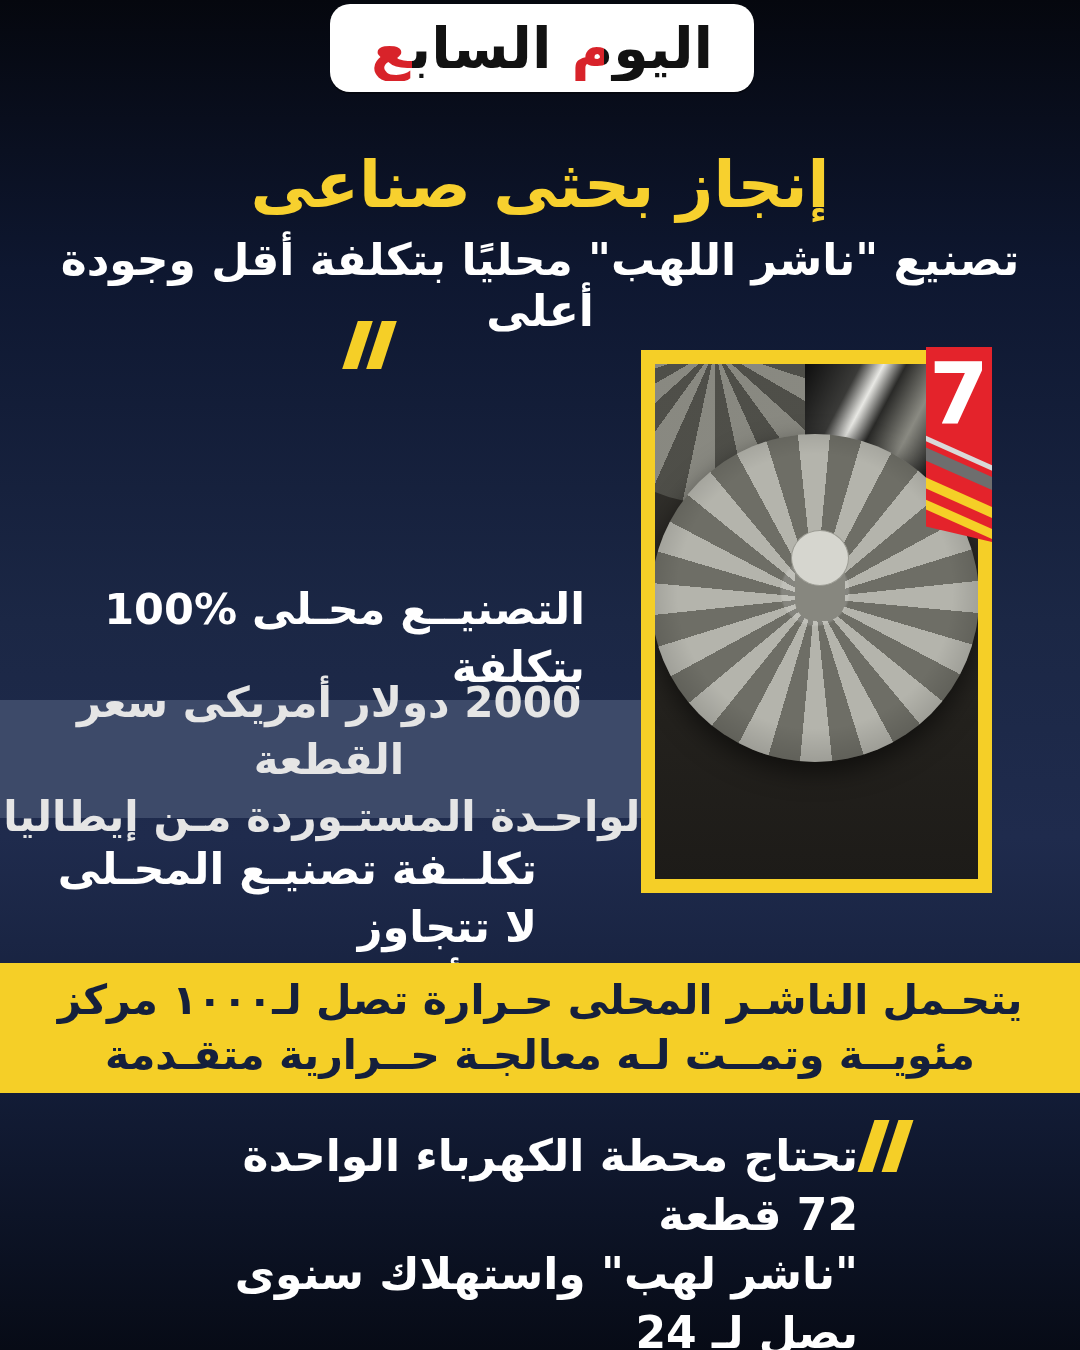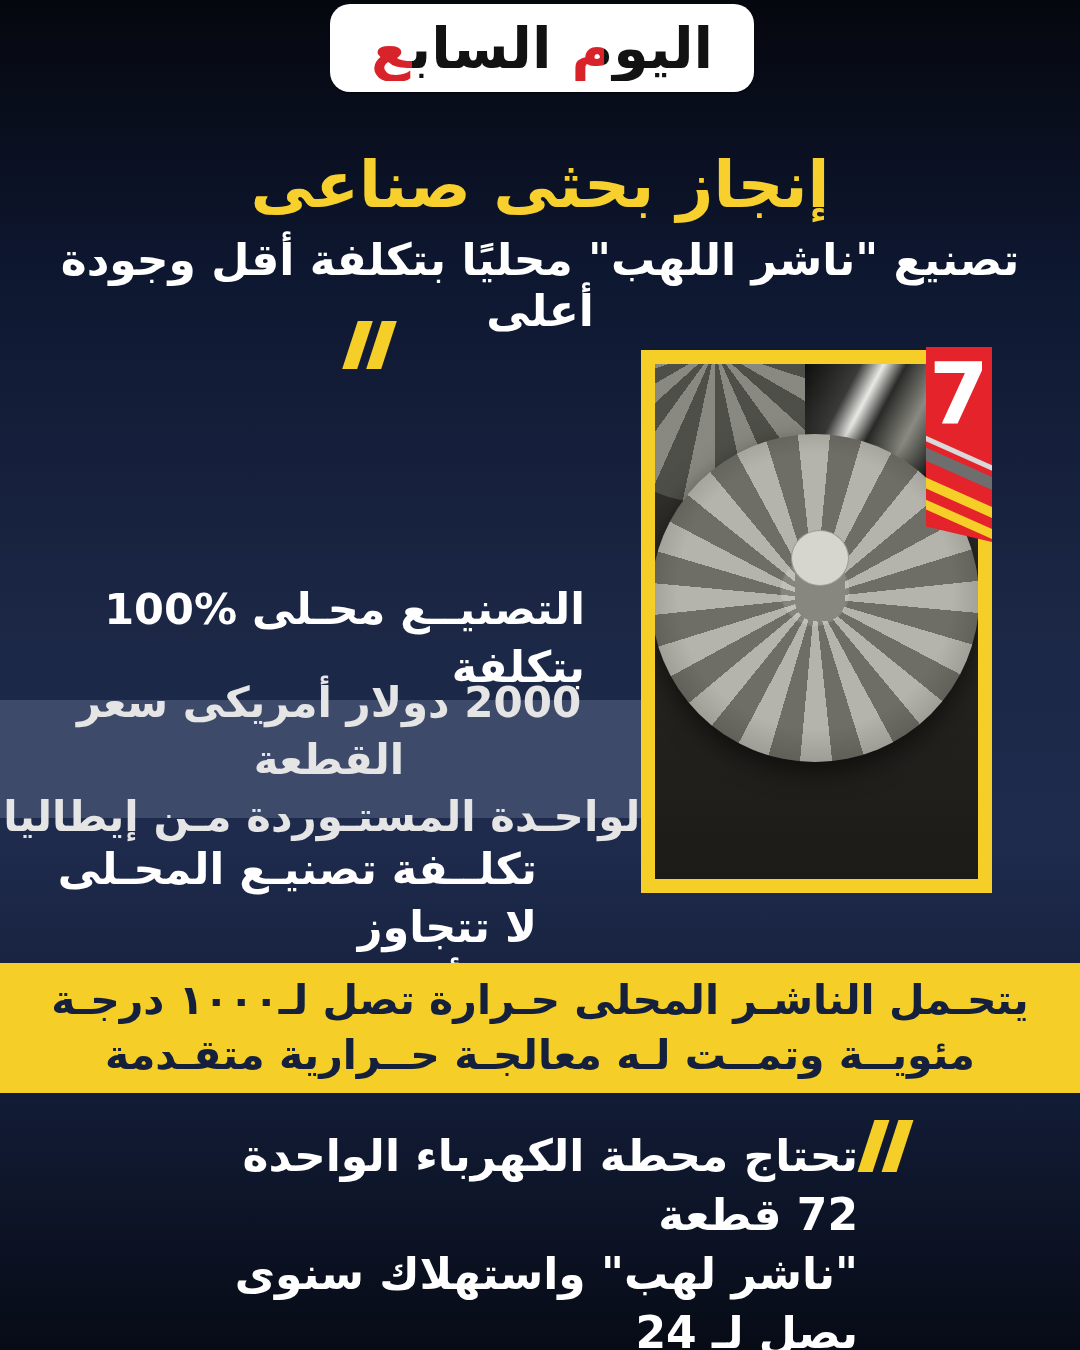--- a/index.html
+++ b/index.html
@@ -109,21 +109,21 @@
 الواحـدة المستـوردة مـن إيطاليا</div>
   </div>
 
   <div class="abs bullet-row bullet-2">
     <span class="sq"></span>
     <span class="bullet-text pre">تكلــفة تصنيـع المحـلى لا تتجاوز
 35 ألــف جنيـه مصــرى فقــط</span>
   </div>
 
   <div class="abs banner">
-    <div class="banner-text pre">يتحـمل الناشـر المحلى حـرارة تصل لـ١٠٠٠ درجـة
+    <div class="banner-text pre">يتحـمل الناشـر المحلى حـرارة تصل لـ١٠٠٠ مركز
 مئويــة وتمــت لـه معالجـة حــرارية متقـدمة</div>
   </div>
 
   <div class="abs qmark qmark-bottom">
       <i></i>
       <i></i>
     </div>
 
   <div class="abs bottom-quote pre">تحتاج محطة الكهرباء الواحدة 72 قطعة
 "ناشر لهب" واستهلاك سنوى يصل لـ 24

